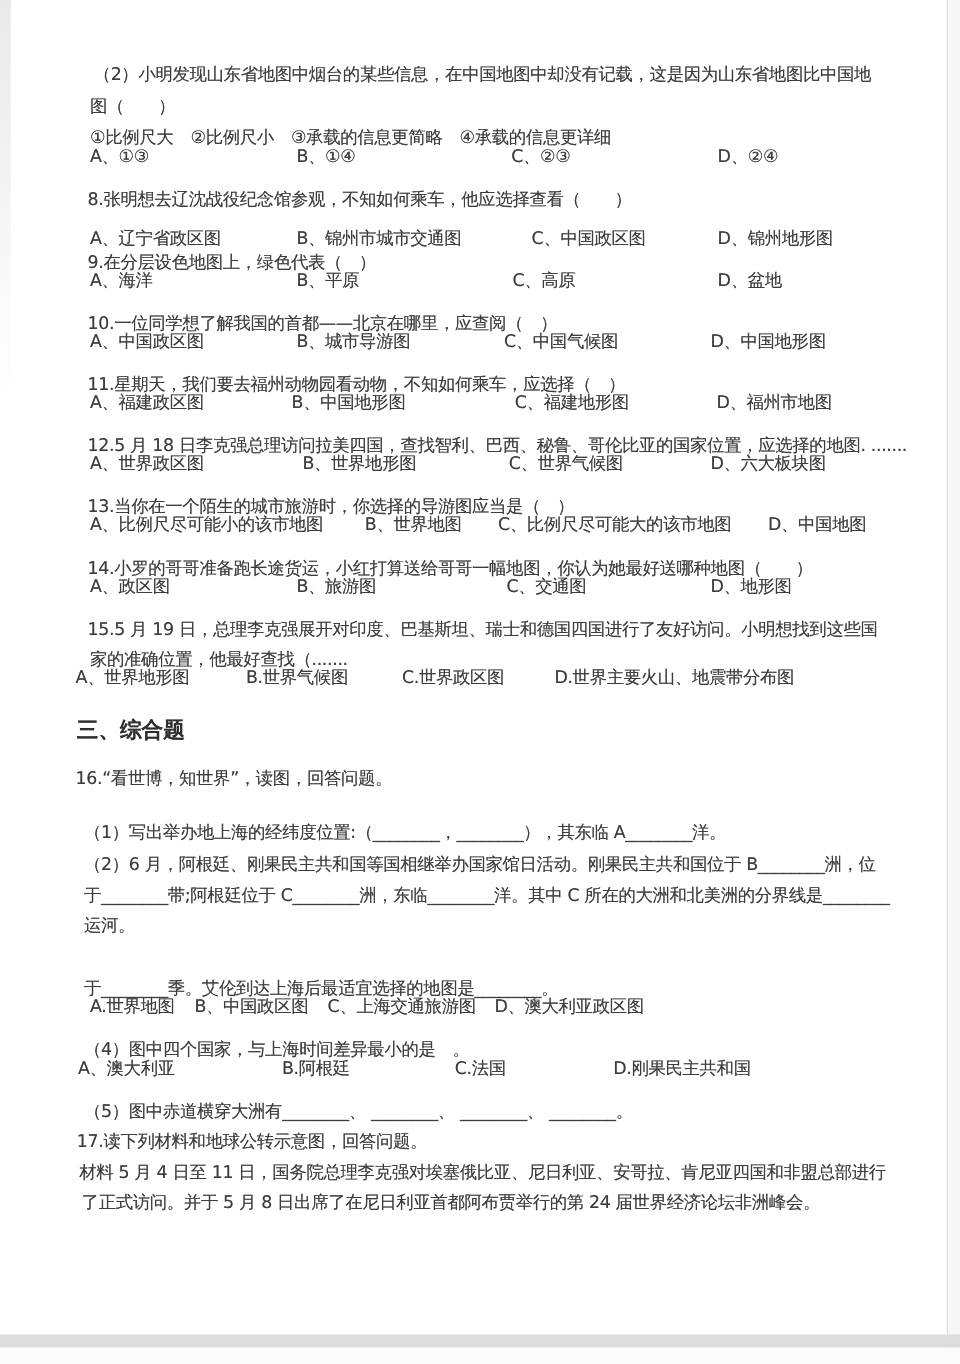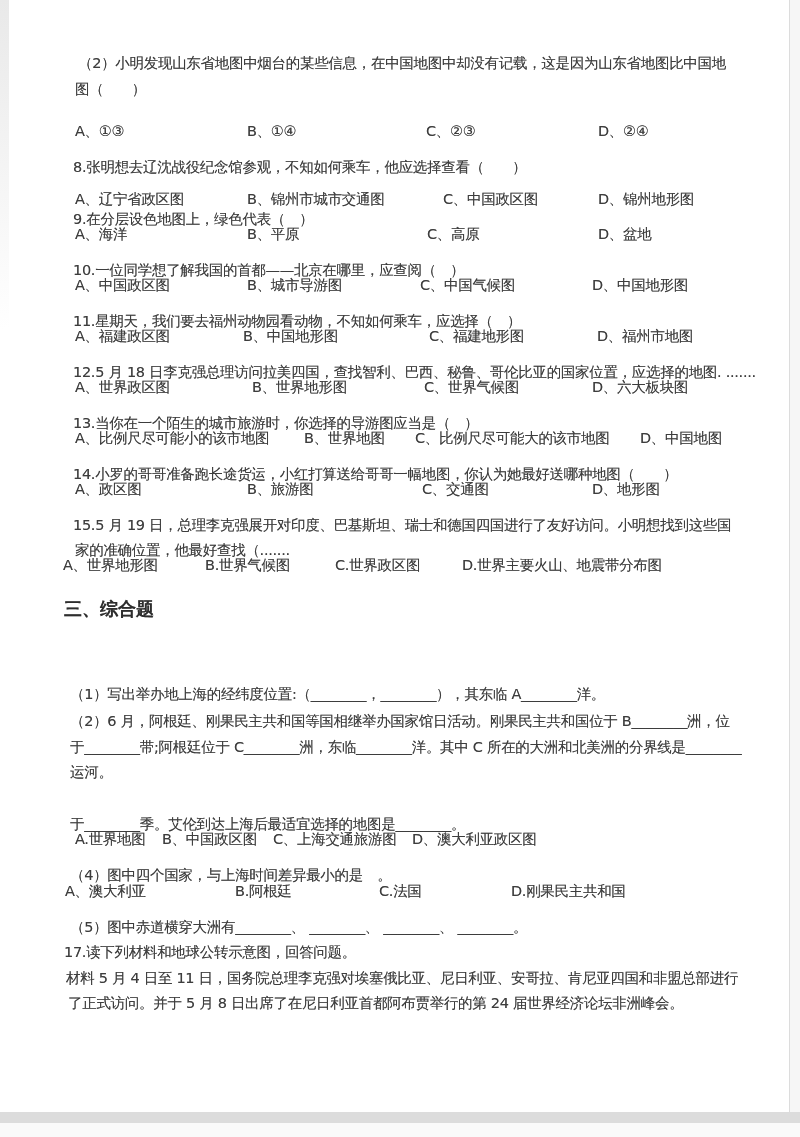--- a/index.html
+++ b/index.html
@@ -29,20 +29,21 @@
 </head>
 <body>
 
 <div class="scan-page">
 
 
   <div class="text-layer">
 
     <div class="line" style="top:42px;left:78px">（2）小明发现山东省地图中烟台的某些信息，在中国地图中却没有记载，这是因为山东省地图比中国地</div>
     <div class="line" style="top:68px;left:75px">图（　　）</div>
+    <div class="line" style="top:94px;left:75px">①比例尺大　②比例尺小　③承载的信息更简略　④承载的信息更详细</div>
     <div class="row" style="top:120px">
       <span style="left:75px">A、①③</span>
       <span style="left:247px">B、①④</span>
       <span style="left:426px">C、②③</span>
       <span style="left:598px">D、②④</span>
     </div>
 
     <div class="line" style="top:146px;left:73px">8.张明想去辽沈战役纪念馆参观，不知如何乘车，他应选择查看（　　）</div>
     <div class="row" style="top:188px">
       <span style="left:75px">A、辽宁省政区图</span>
@@ -103,20 +104,21 @@
     <div class="line" style="top:529px;left:75px">家的准确位置，他最好查找（.......</div>
     <div class="row" style="top:554px">
       <span style="left:63px">A、世界地形图</span>
       <span style="left:205px">B.世界气候图</span>
       <span style="left:335px">C.世界政区图</span>
       <span style="left:462px">D.世界主要火山、地震带分布图</span>
     </div>
 
     <div class="line sec" style="top:588px;left:64px">三、综合题</div>
 
+    <div class="line" style="top:628px;left:63px">16.“看世博，知世界”，读图，回答问题。</div>
     <div class="line" style="top:673px;left:70px">（1）写出举办地上海的经纬度位置:（________，________），其东临 A________洋。</div>
     <div class="line" style="top:700px;left:70px">（2）6 月，阿根廷、刚果民主共和国等国相继举办国家馆日活动。刚果民主共和国位于 B________洲，位</div>
     <div class="line" style="top:726px;left:70px">于________带;阿根廷位于 C________洲，东临________洋。其中 C 所在的大洲和北美洲的分界线是________</div>
     <div class="line" style="top:751px;left:70px">运河。</div>
     <div class="line" style="top:803px;left:70px">于________季。艾伦到达上海后最适宜选择的地图是________。</div>
     <div class="row" style="top:828px">
       <span style="left:75px">A.世界地图</span>
       <span style="left:162px">B、中国政区图</span>
       <span style="left:273px">C、上海交通旅游图</span>
       <span style="left:412px">D、澳大利亚政区图</span>

